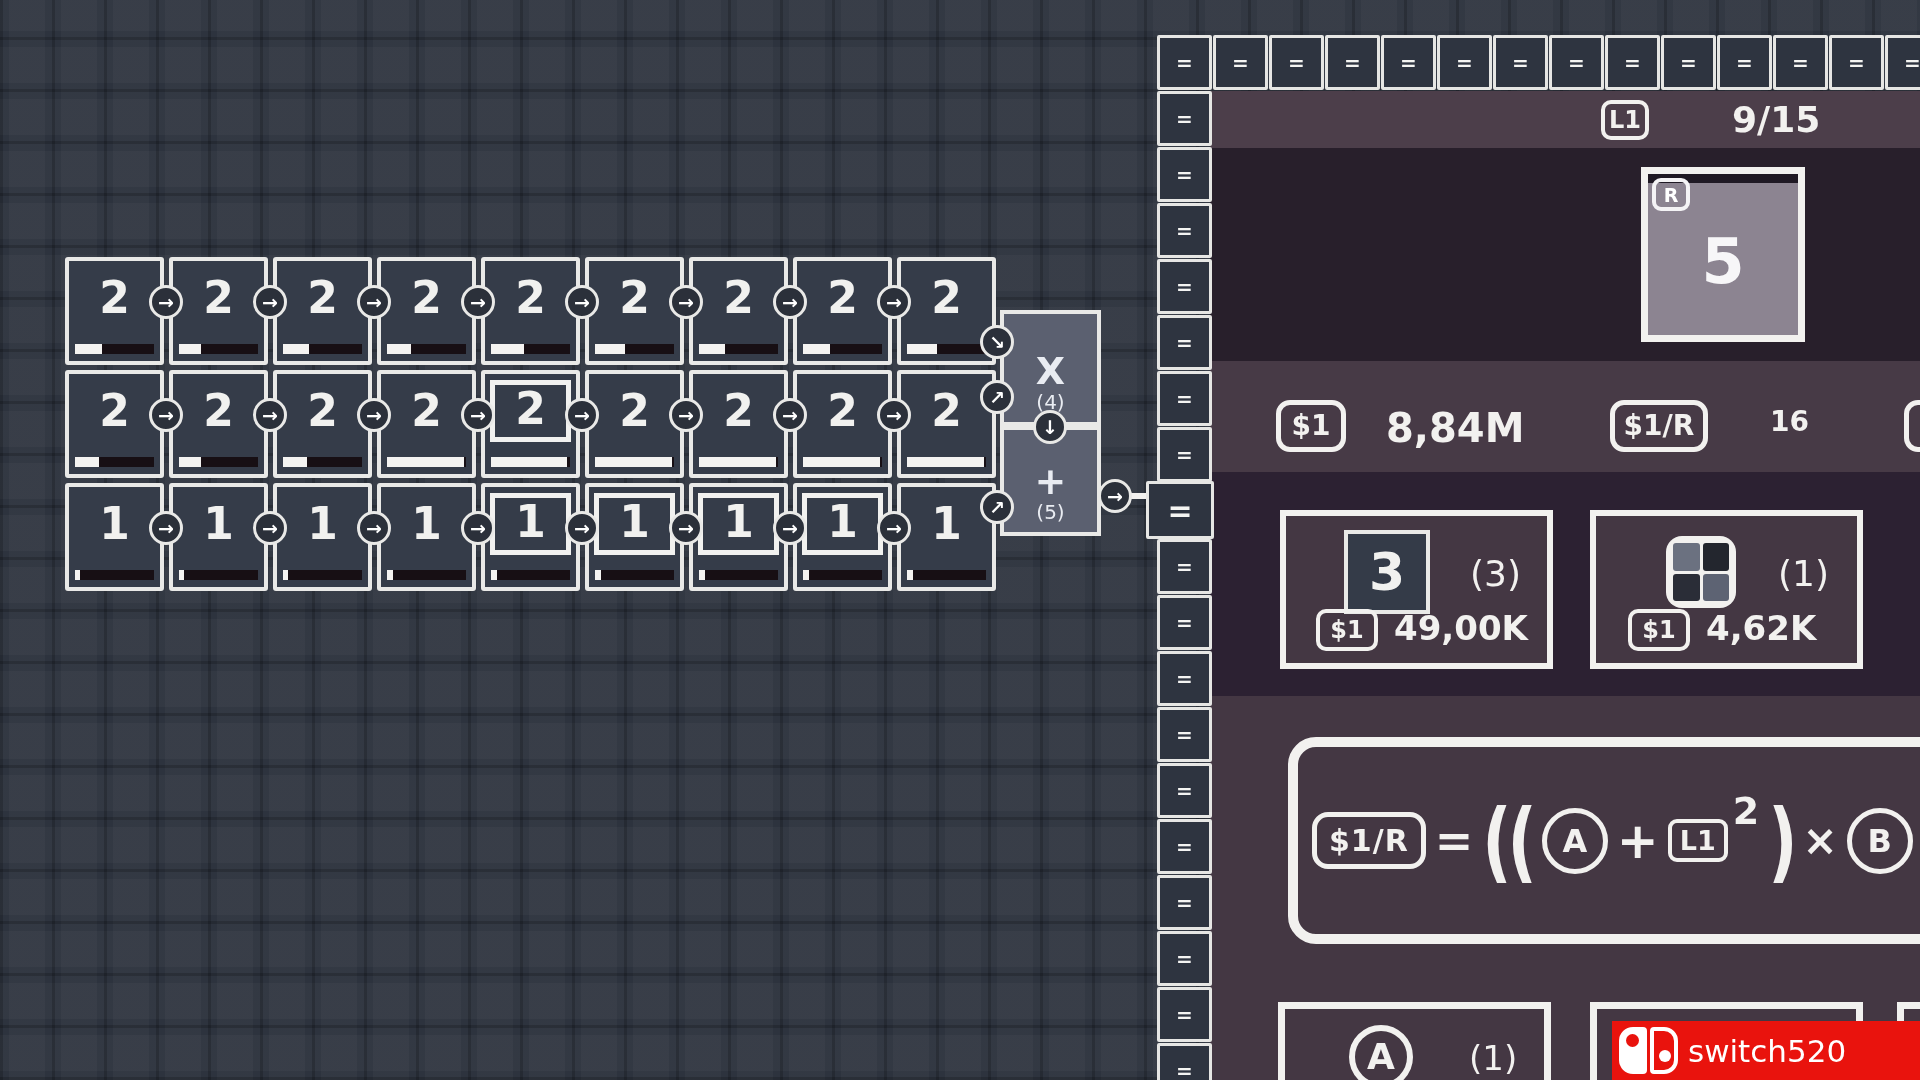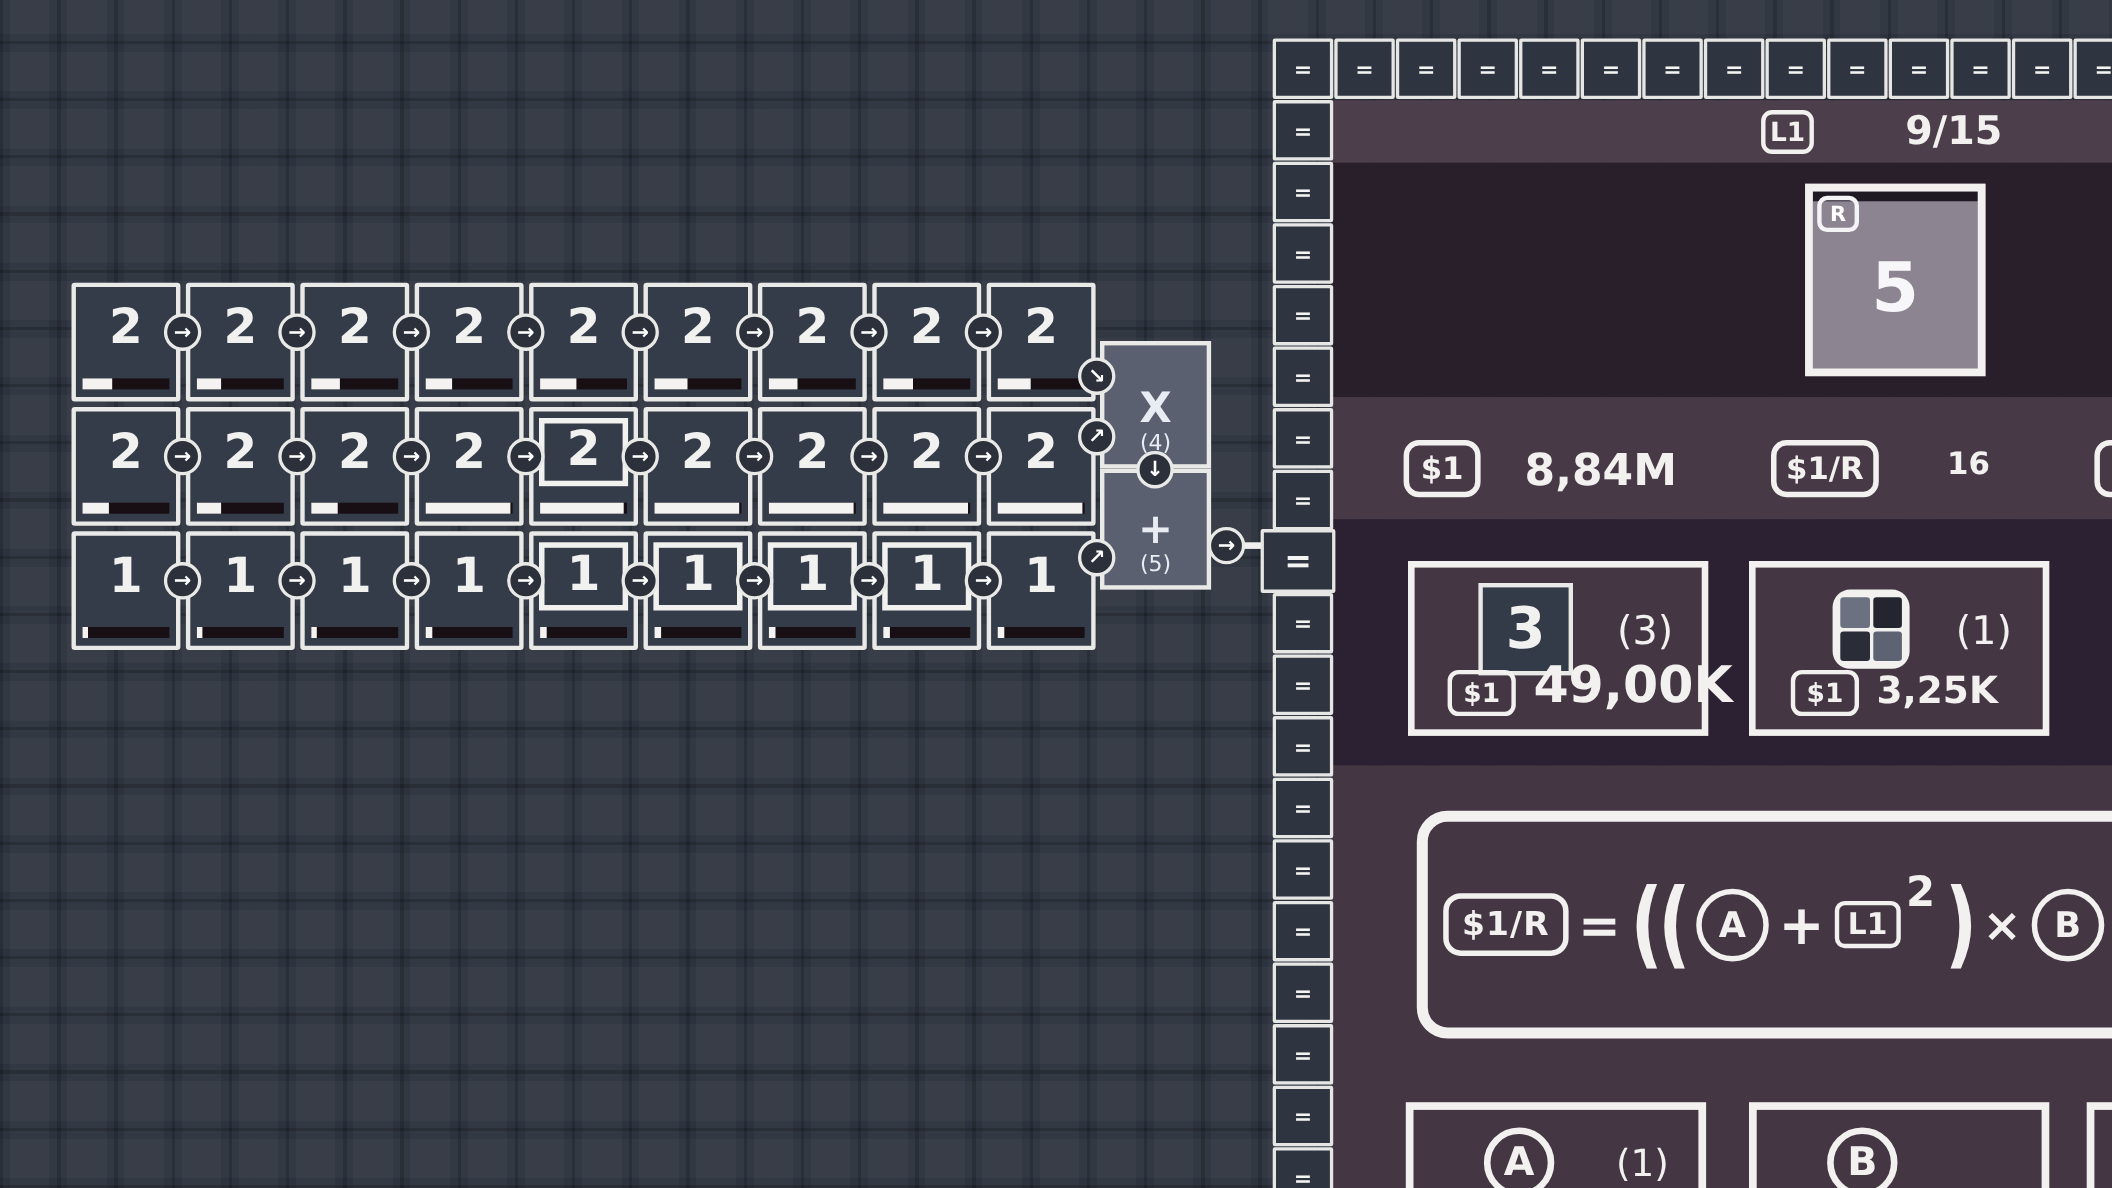--- a/index.html
+++ b/index.html
@@ -383,35 +383,35 @@
   <div class="abs badge" style="left:1276px;top:400px;width:70px;height:52px;font-size:28px;">$1</div>
   <div class="abs ptext" style="left:1386px;top:408px;font-size:40px;">8,84M</div>
   <div class="abs badge" style="left:1610px;top:400px;width:98px;height:52px;font-size:28px;">$1/R</div>
   <div class="abs ptext" style="left:1770px;top:408px;font-size:28px;">16</div>
   <div class="abs badge" style="left:1904px;top:400px;width:44px;height:52px;"></div>
 
   <div class="abs shopbox" style="left:1280px;top:510px;">
     <div class="abs" style="left:58px;top:14px;width:86px;height:84px;background:#343b48;border:4px solid #e9e9e7;display:flex;align-items:center;justify-content:center;color:#f1f1ef;font-size:52px;font-weight:bold;">3</div>
     <div class="abs ptext" style="right:26px;top:40px;font-size:36px;font-weight:normal;">(3)</div>
     <div class="abs badge" style="left:30px;bottom:12px;width:62px;height:42px;border-width:4px;border-radius:10px;font-size:24px;">$1</div>
-    <div class="abs ptext" style="left:108px;bottom:18px;font-size:46px;">49,00K</div>
+    <div class="abs ptext" style="left:108px;bottom:18px;font-size:34px;">49,00K</div>
   </div>
 
   <div class="abs shopbox" style="left:1590px;top:510px;">
     <div class="abs gicon" style="left:70px;top:20px;">
       <div class="cells">
           <i style="background:#6b7180;"></i>
           <i style="background:#23262e;"></i>
           <i style="background:#2a2d37;"></i>
           <i style="background:#5d6373;"></i>
         </div>
     </div>
     <div class="abs ptext" style="right:28px;top:40px;font-size:36px;font-weight:normal;">(1)</div>
     <div class="abs badge" style="left:32px;bottom:12px;width:62px;height:42px;border-width:4px;border-radius:10px;font-size:24px;">$1</div>
-    <div class="abs ptext" style="left:110px;bottom:18px;font-size:34px;">3,25K</div>
+    <div class="abs ptext" style="left:110px;bottom:18px;font-size:34px;">4,62K</div>
   </div>
 
   <div class="abs formulabox">
     <span class="f-badge">$1/R</span>
     <span class="f-eq">=</span>
     <span class="f-paren">((</span>
     <span class="lettercirc f-circ">A</span>
     <span class="f-op">+</span>
     <span class="f-l1">L1</span>
     <span class="f-exp">2</span>
@@ -423,14 +423,25 @@
 
   <div class="abs slotbox" style="left:1278px;top:1002px;">
     <div class="abs lettercirc" style="left:64px;top:16px;width:64px;height:64px;font-size:36px;">A</div>
     <div class="abs ptext" style="left:184px;top:32px;font-size:34px;font-weight:normal;">(1)</div>
   </div>
   <div class="abs slotbox" style="left:1590px;top:1002px;">
     <div class="abs lettercirc" style="left:64px;top:16px;width:64px;height:64px;font-size:36px;">B</div>
   </div>
   <div class="abs slotbox" style="left:1897px;top:1002px;width:80px;"></div>
 
+  <div class="abs" id="watermark">
+    <div class="abs" style="left:0;top:0;width:70px;height:59px;">
+      <div class="jc-l">
+          <i></i>
+        </div>
+      <div class="jc-r">
+          <i></i>
+        </div>
+    </div>
+    <div id="wm-text">switch520</div>
+  </div>
 
 </div>
 
 </body></html>

